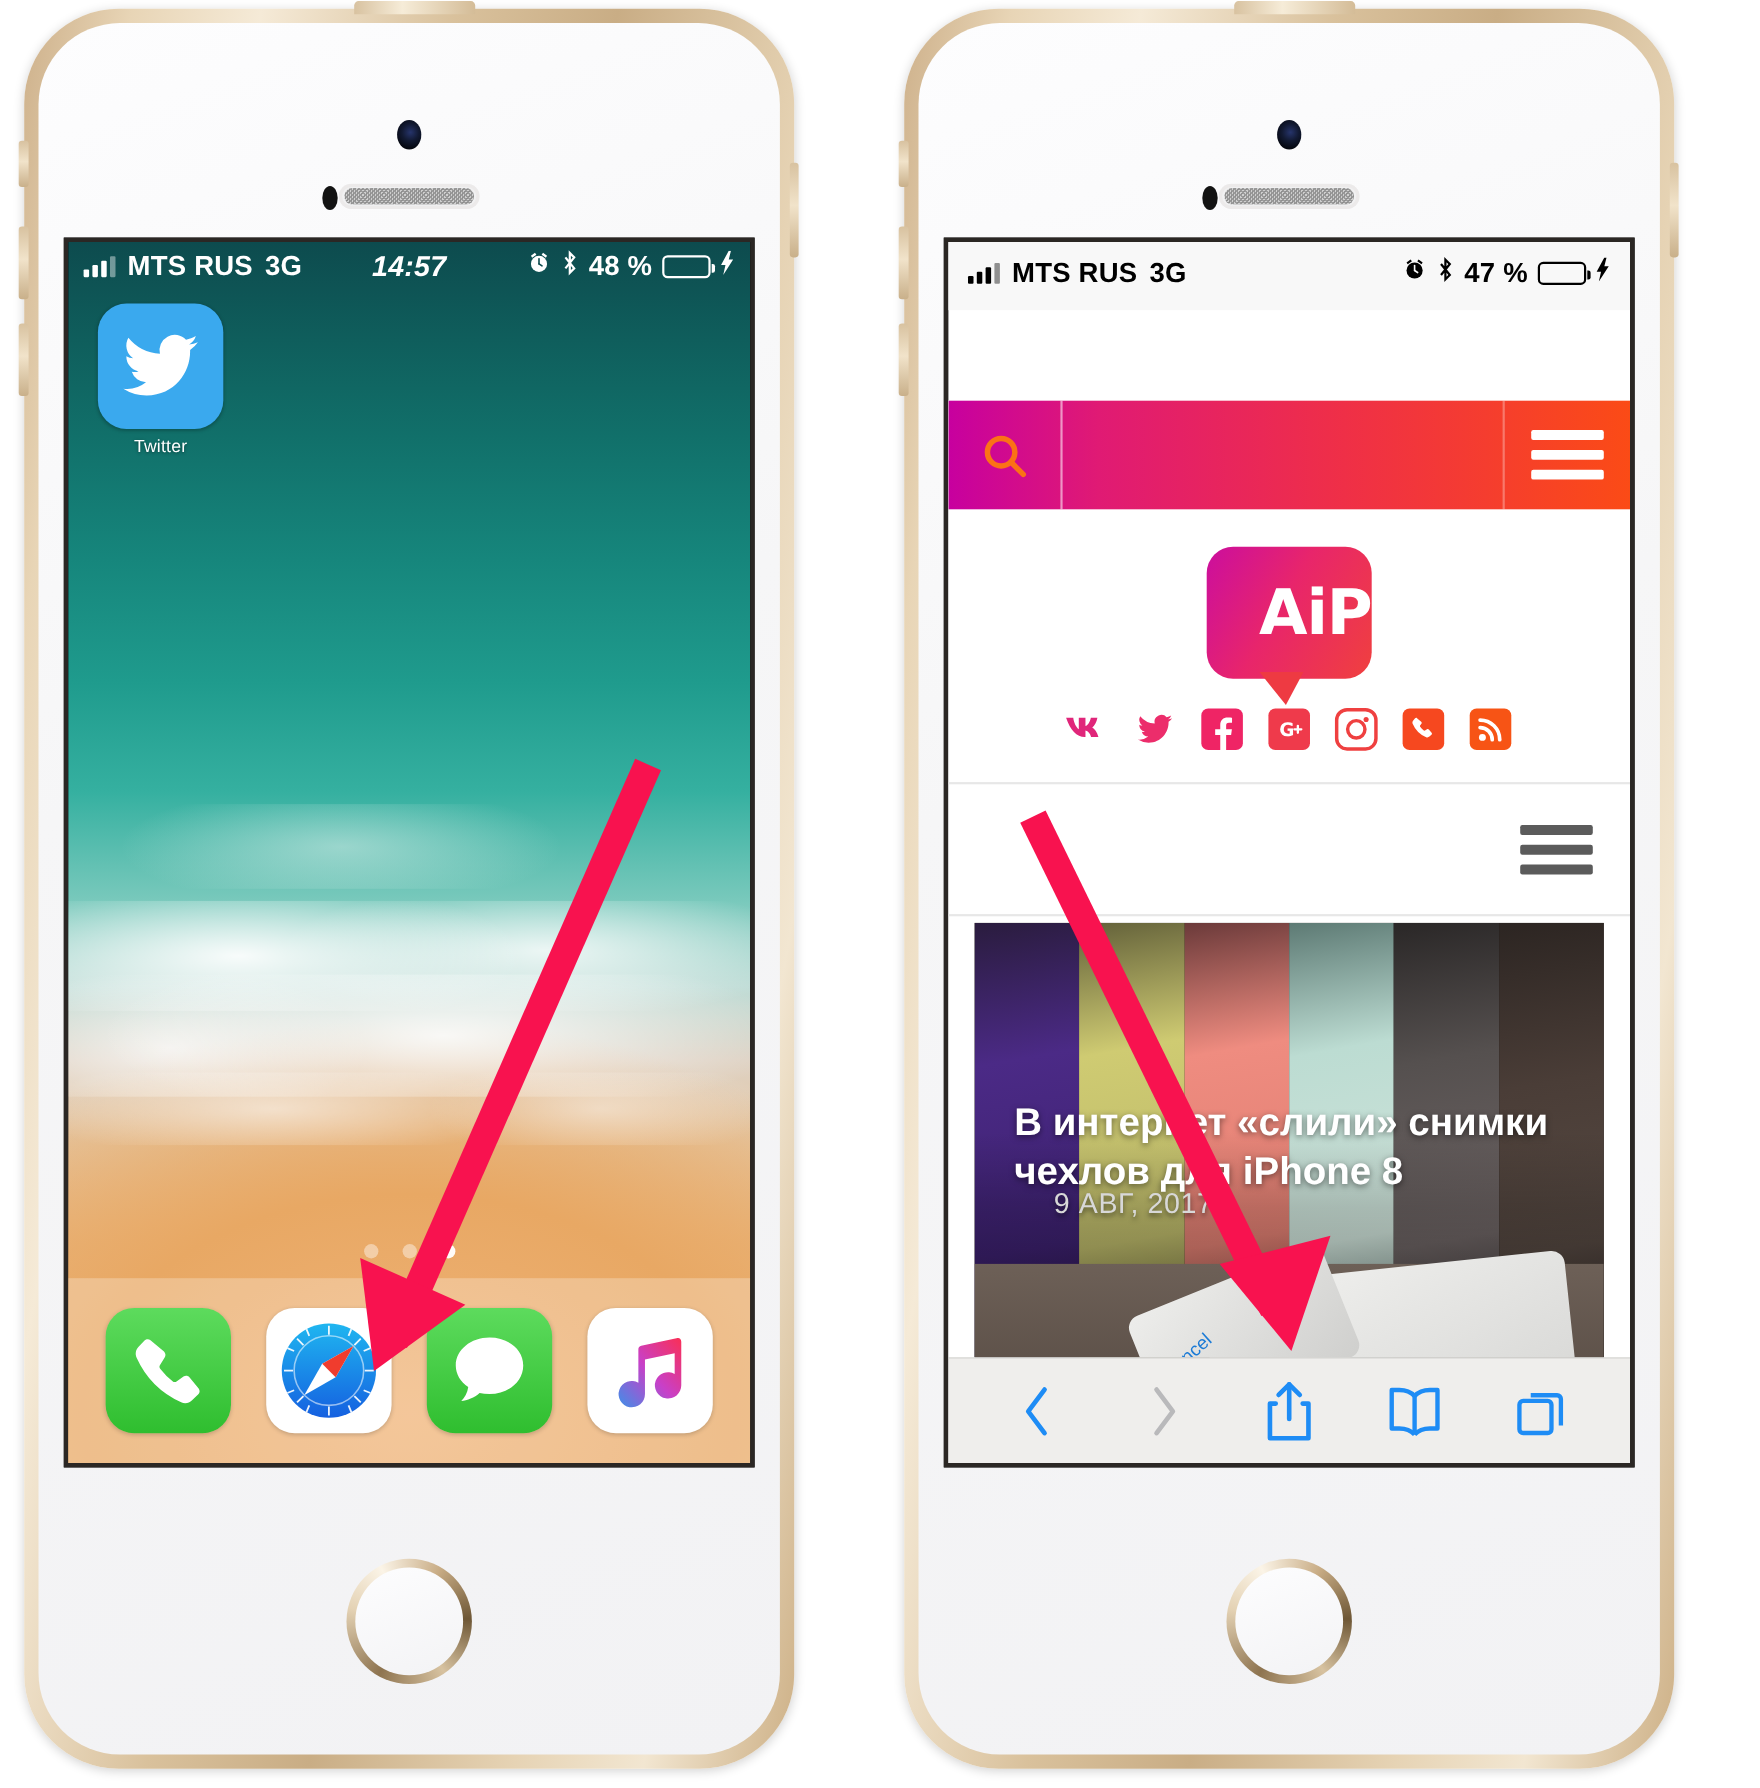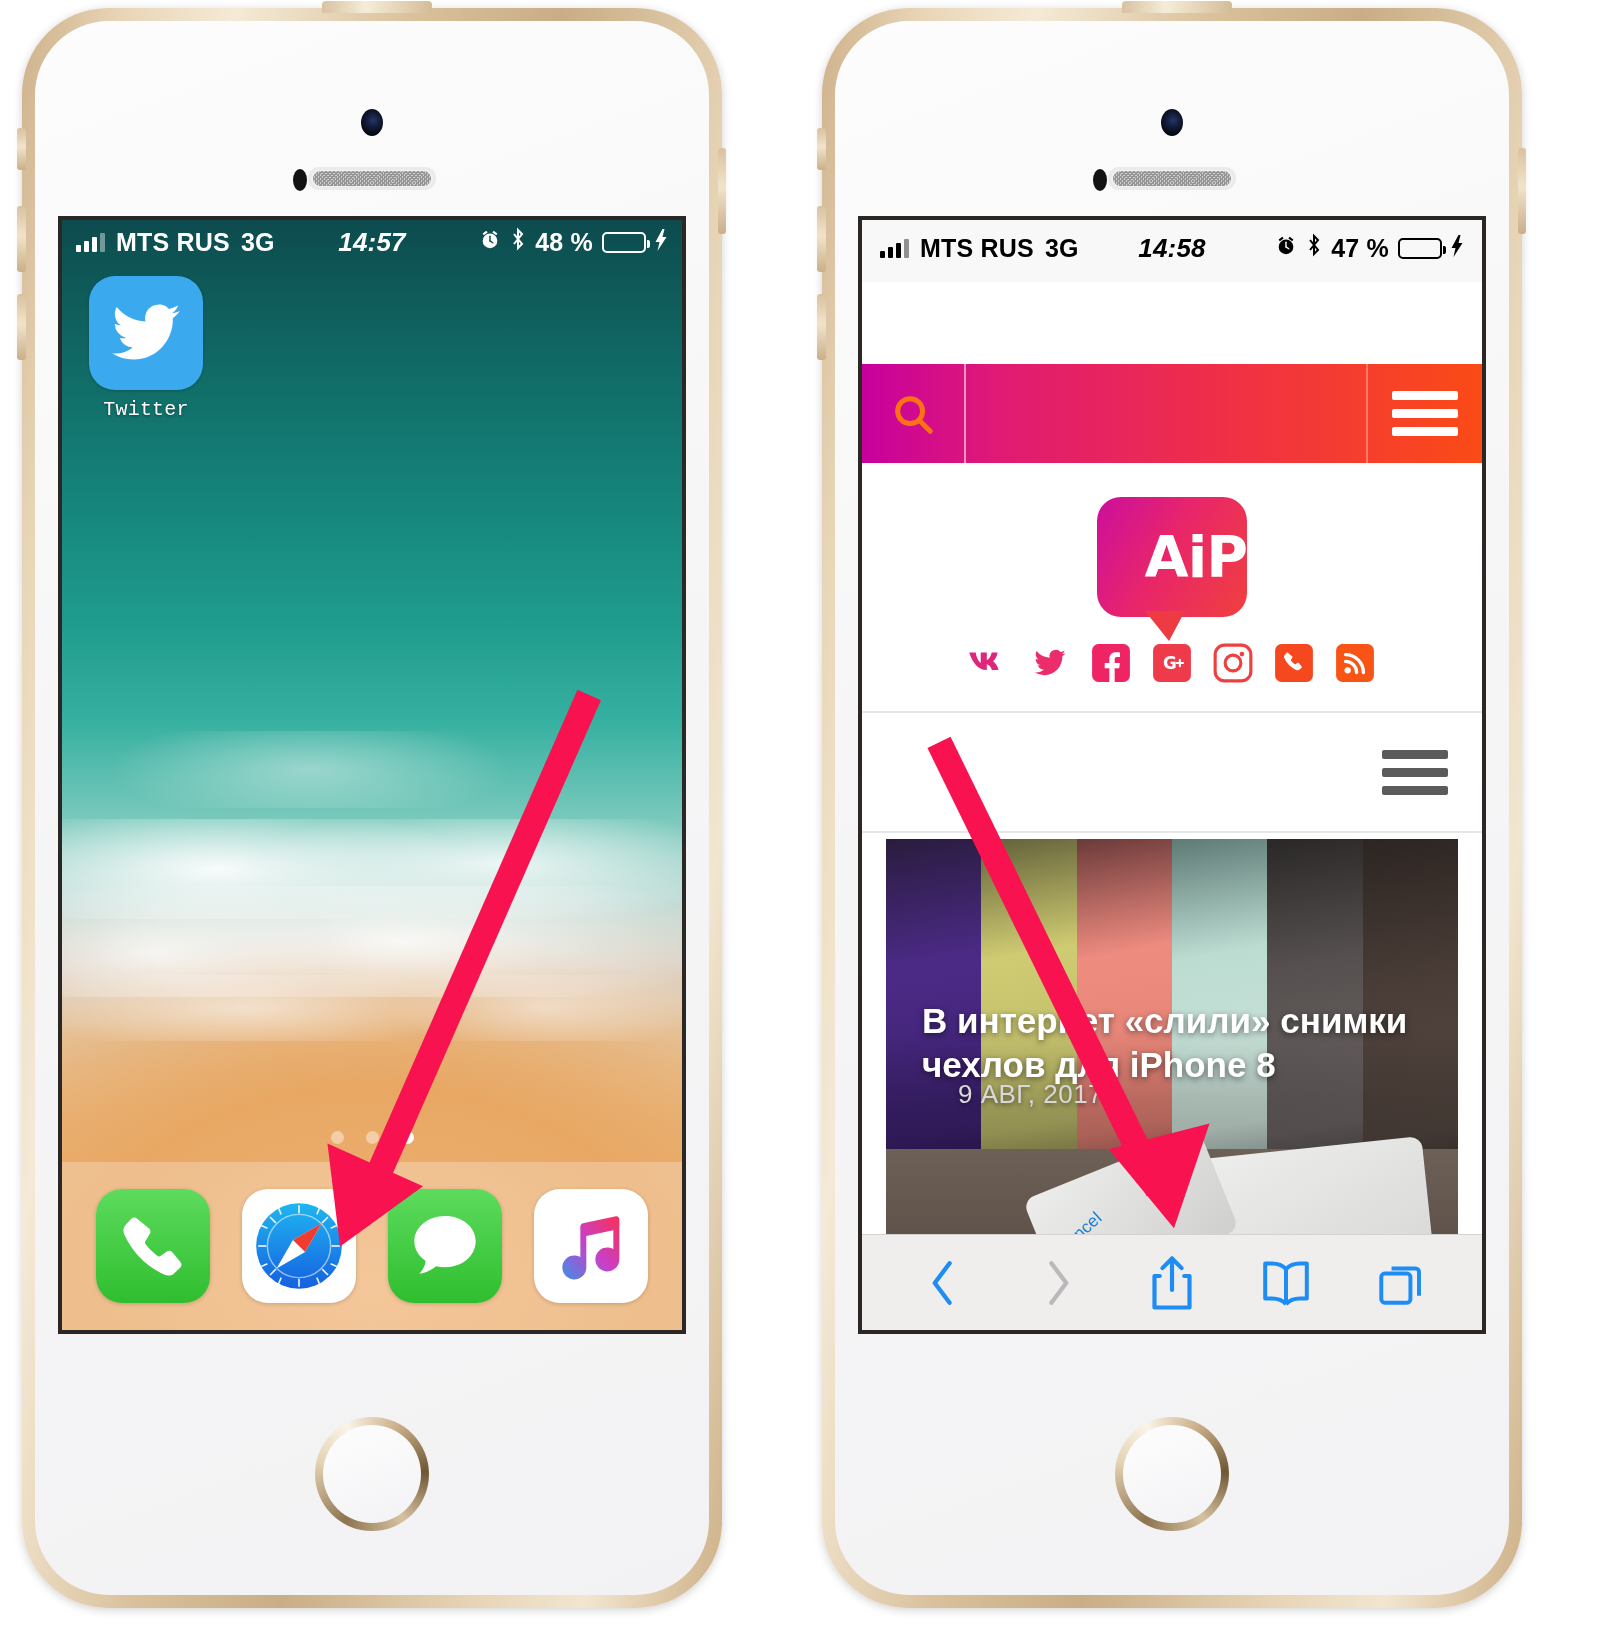--- a/index.html
+++ b/index.html
@@ -124,22 +124,22 @@
     background: radial-gradient(ellipse 45% 100% at 40% 50%, rgba(210,235,230,.55), rgba(255,255,255,0) 72%); }
   .foam.f4 { top:68%; height:6%;
     background: radial-gradient(ellipse 50% 100% at 30% 50%, rgba(255,255,255,.55), rgba(255,255,255,0) 72%),
                 radial-gradient(ellipse 35% 100% at 78% 50%, rgba(255,255,255,.45), rgba(255,255,255,0) 72%); }
 
   .app-grid { position:absolute; top:56px; left:0; right:0; padding:0 24px; }
   .app { width:120px; text-align:center; }
   .app-icon { width:114px; height:114px; border-radius:26px; margin:0 auto;
       display:flex; align-items:center; justify-content:center;
       box-shadow: 0 1px 3px rgba(0,0,0,.22); }
-  .app-label { margin-top:8px; font-size:20px; color:#fff; letter-spacing:.2px;
-      text-shadow: 0 1px 3px rgba(0,0,0,.45); font-family: Liberation Mono, monospace; }
+  .app-label { margin-top:8px; font-size:16px; color:#fff; letter-spacing:.2px;
+      text-shadow: 0 1px 3px rgba(0,0,0,.45); }
   .tw-icon { background:#3aa9ee; }
 
   .page-dots { position:absolute; bottom:186px; left:0; right:0; display:flex;
       justify-content:center; gap:22px; }
   .page-dots span { width:13px; height:13px; border-radius:50%; background:rgba(255,255,255,.42); }
   .page-dots span.active { background:rgba(255,255,255,.96); }
 
   .dock { position:absolute; left:0; right:0; bottom:0; height:168px;
       background: rgba(255,255,255,.26);
       display:flex; align-items:center; justify-content:space-around; padding:0 18px; }
@@ -397,21 +397,20 @@
             <div class="sb-left">
               <span class="bars">
                   <i></i>
                   <i></i>
                   <i></i>
                   <i></i>
                 </span>
               <span>MTS RUS</span>
               <span>3G</span>
             </div>
-            <div class="sb-center">14:58</div>
             <div class="sb-right">
               <span>
                 <svg width="22" height="22" viewBox="0 0 24 24" fill="currentColor">
                   <circle cx="12" cy="13" r="8"></circle>
                   <path d="M12 13V8" stroke="#f8f8f8" stroke-width="1.6" fill="none" stroke-linecap="round"></path>
                   <path d="M12 13l3 2" stroke="#f8f8f8" stroke-width="1.6" fill="none" stroke-linecap="round"></path>
                   <path d="M4 5l4-3 1.4 1.8L5.2 6.8zM20 5l-4-3-1.4 1.8L18.8 6.8z"></path>
                 </svg>
               </span>
               <span>

